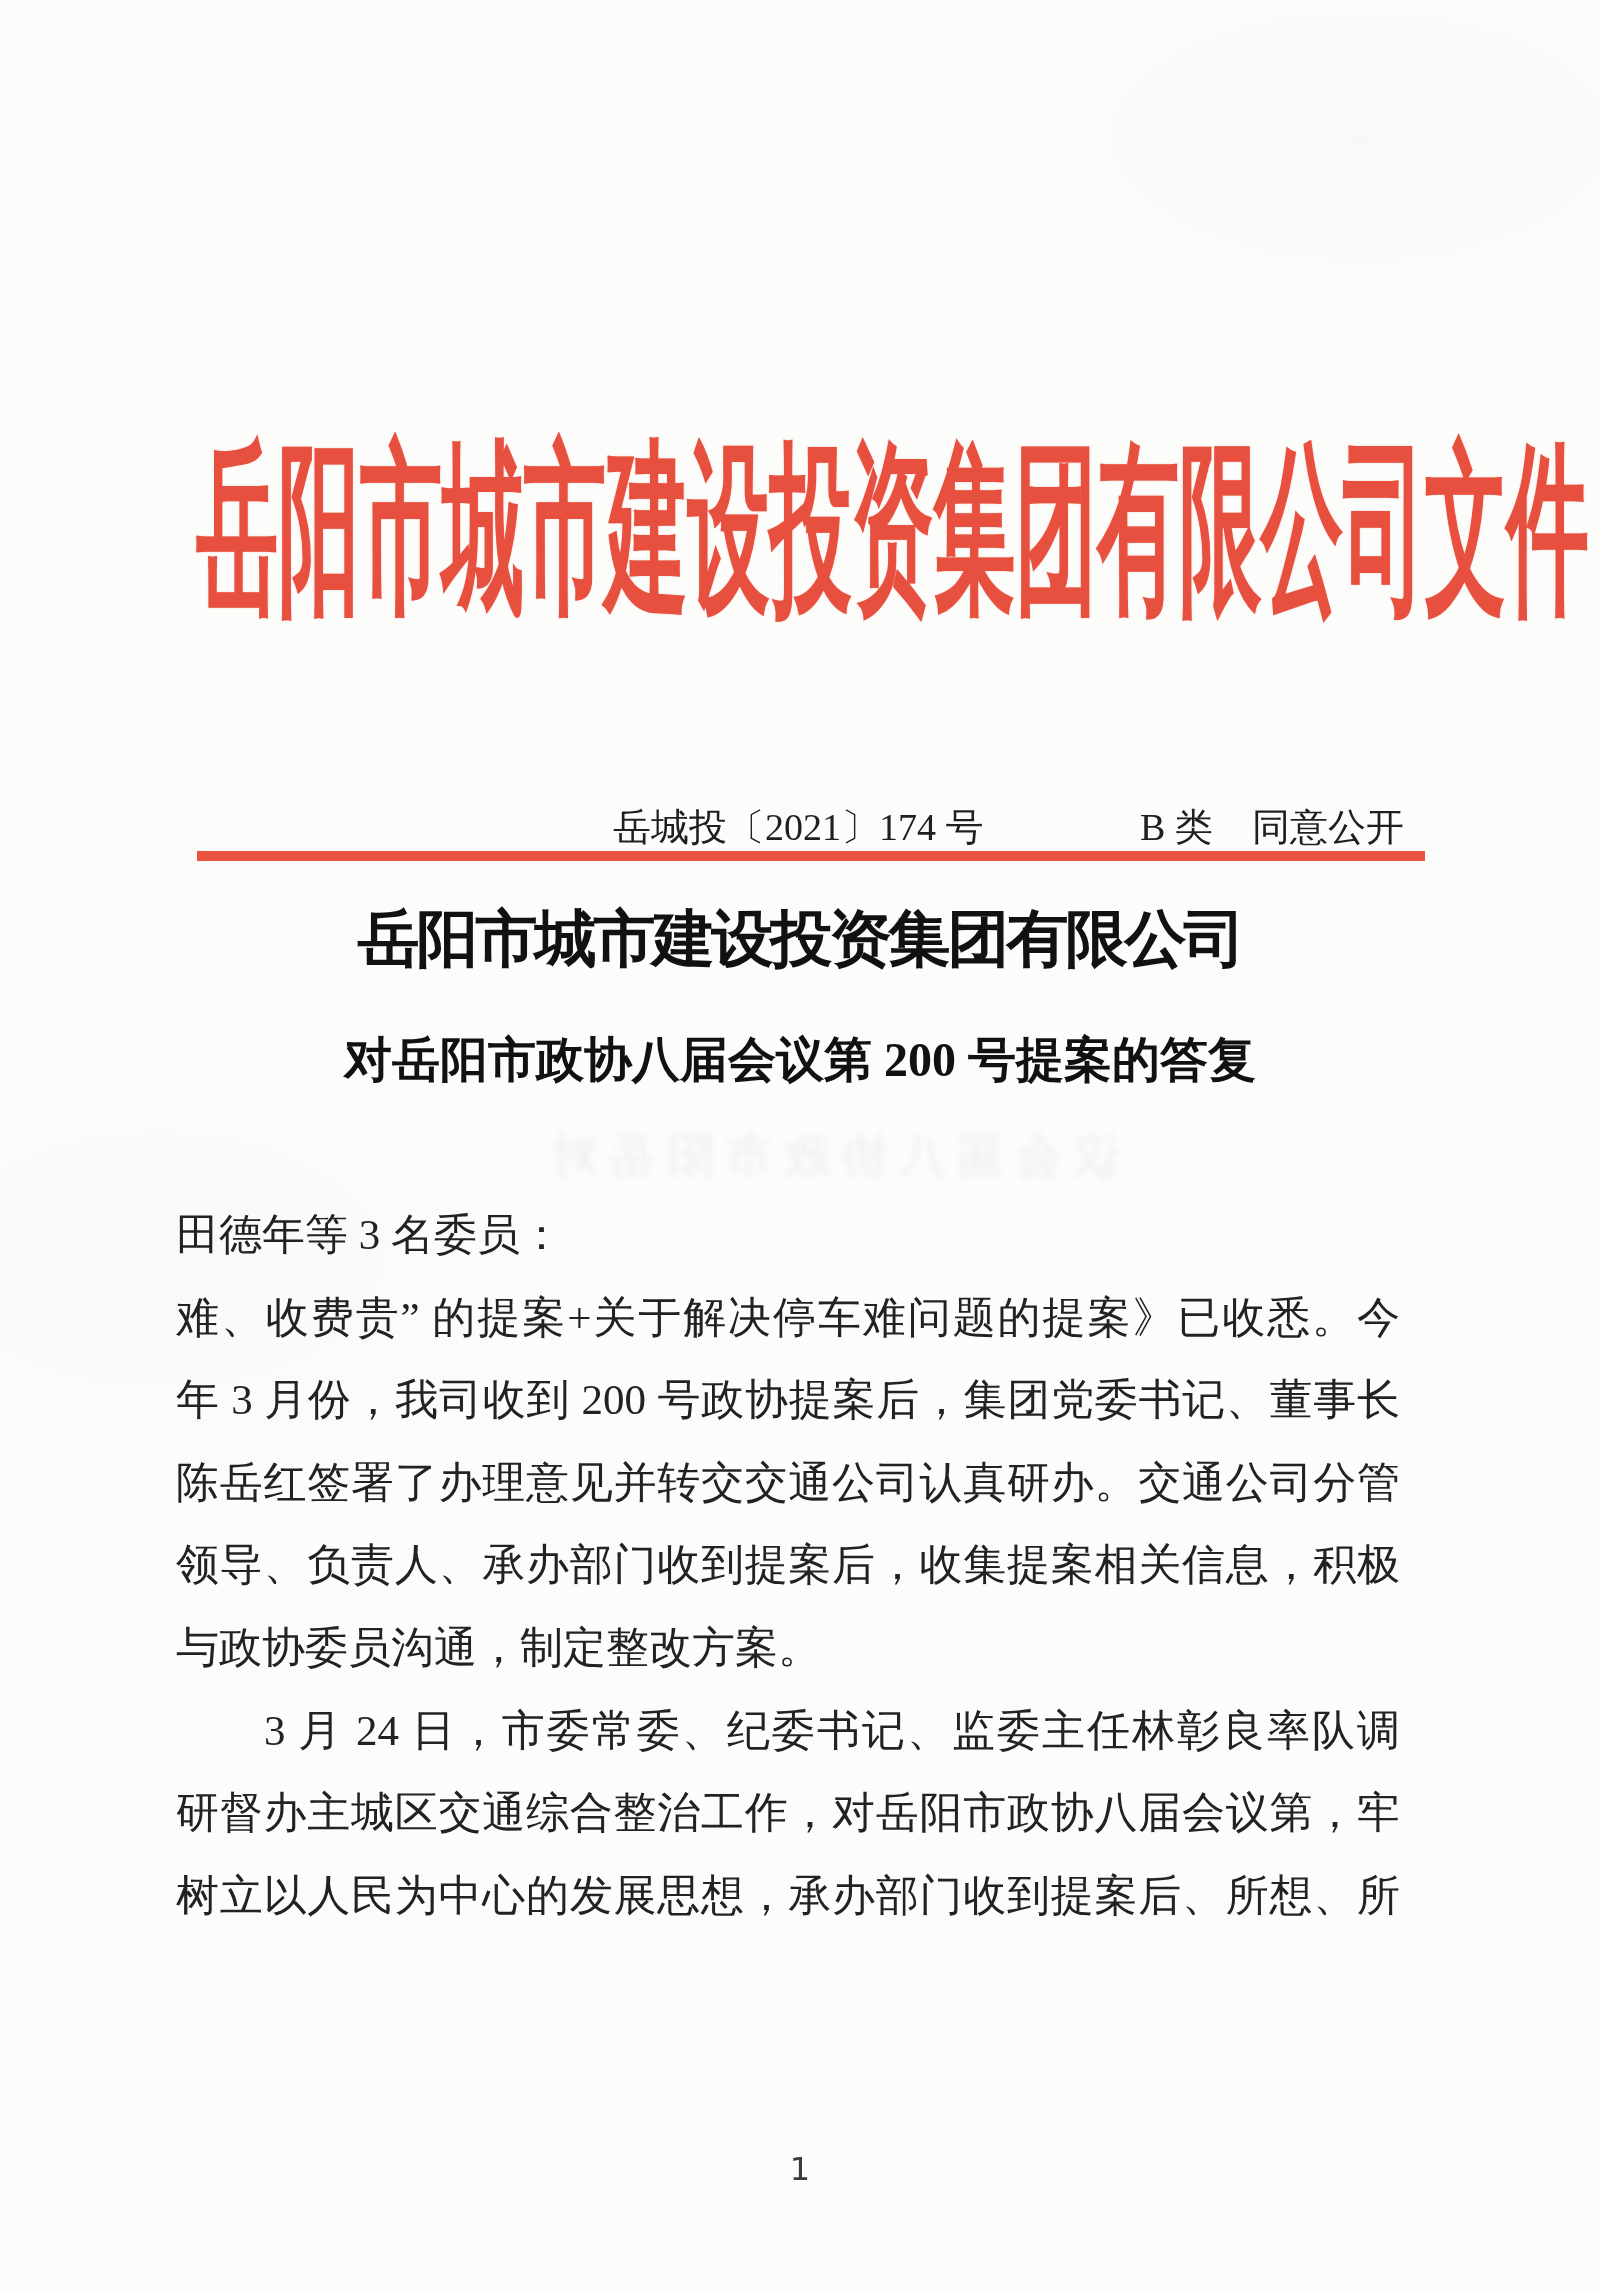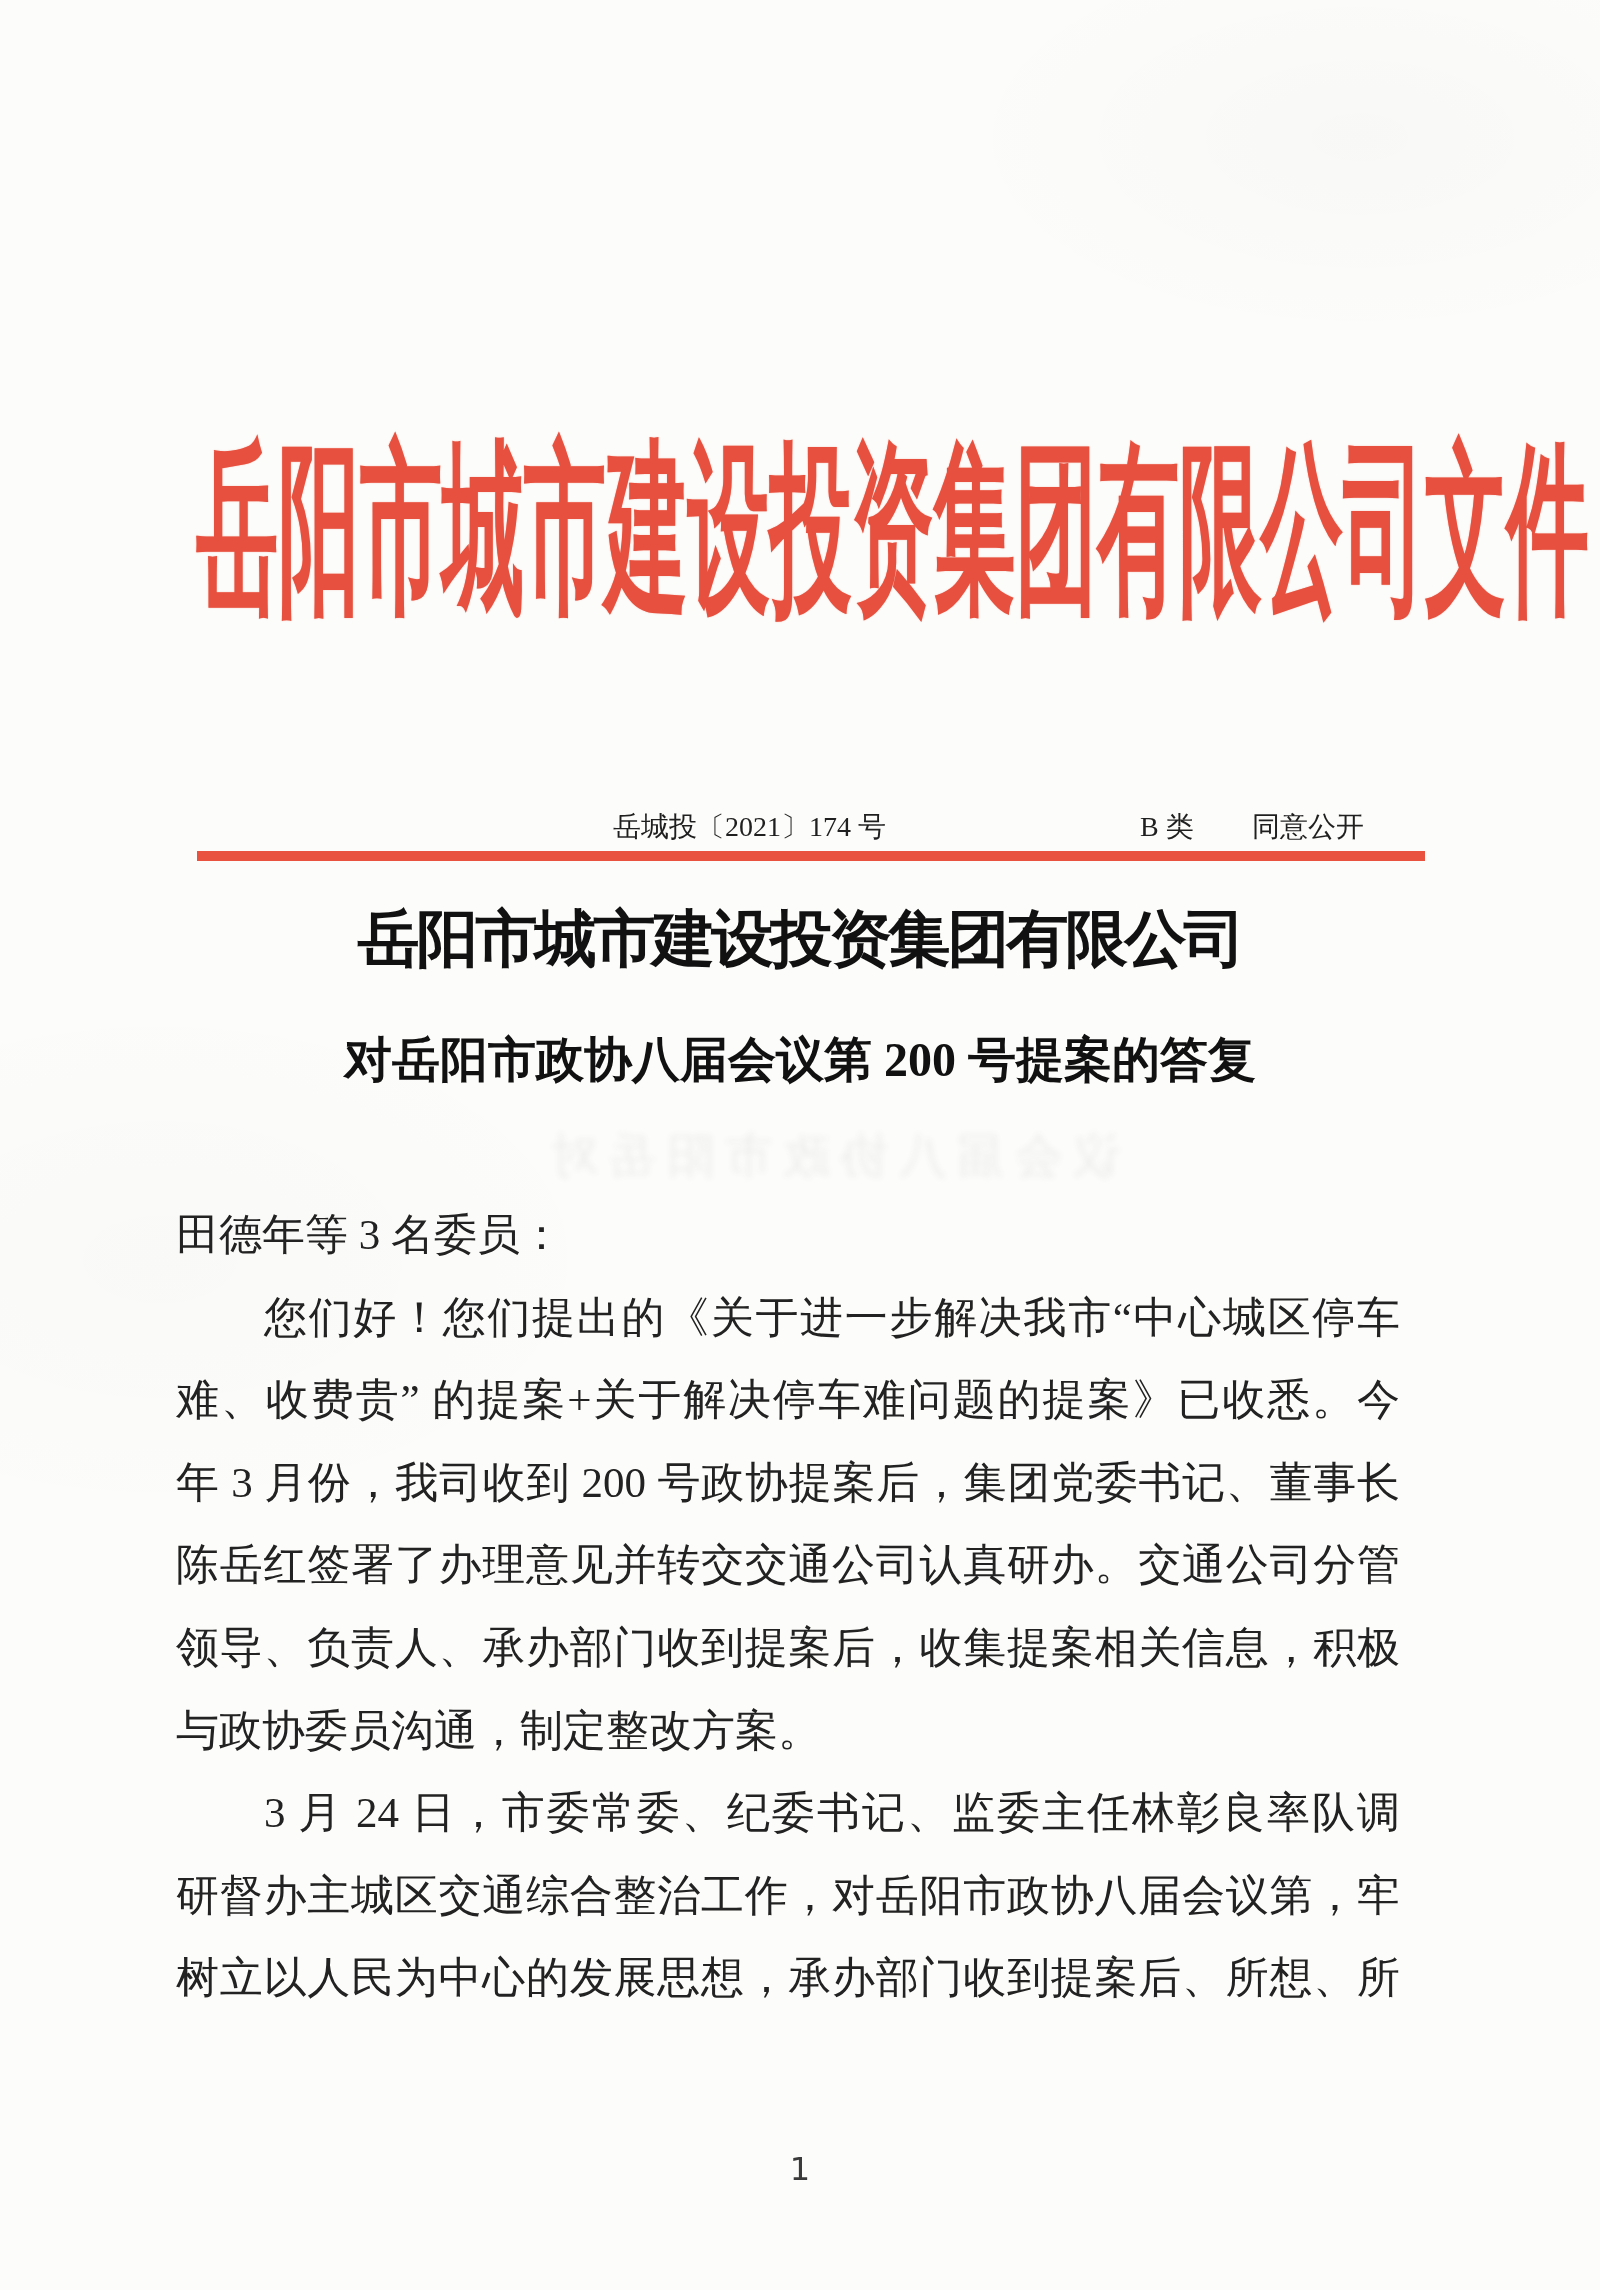--- a/index.html
+++ b/index.html
@@ -45,21 +45,21 @@
     text-shadow: 0 0 1px rgba(231, 80, 62, 0.55);
   }
 
   
   .ref-line {
     position: absolute;
     top: 802px;
     left: 0;
     width: 1600px;
     height: 50px;
-    font-size: 28px;
+    font-size: 38px;
     line-height: 50px;
     color: #1f1f1f;
   }
   .ref-line .doc-number   { position: absolute; left: 613px;  top: 0; white-space: nowrap; }
   .ref-line .doc-category { position: absolute; left: 1140px; top: 0; white-space: nowrap; }
   .ref-line .doc-publicity{ position: absolute; left: 1252px; top: 0; white-space: nowrap; }
 
   
   .red-rule {
     position: absolute;
@@ -151,21 +151,20 @@
 
   <div class="red-rule"></div>
 
   <div class="doc-title-line1">岳阳市城市建设投资集团有限公司</div>
   <div class="doc-title-line2">对岳阳市政协八届会议第 200 号提案的答复</div>
 
   <div class="ghost-artifact">议会届八协政市阳岳对</div>
 
   <div class="body-block">
     <div class="line">田德年等 3 名委员：</div>
-    <div class="line fill indent">您们好！您们提出的《关于进一步解决我市“中心城区停车</div>
     <div class="line fill">难、收费贵” 的提案+关于解决停车难问题的提案》已收悉。今</div>
     <div class="line fill">年 3 月份，我司收到 200 号政协提案后，集团党委书记、董事长</div>
     <div class="line fill">陈岳红签署了办理意见并转交交通公司认真研办。交通公司分管</div>
     <div class="line fill">领导、负责人、承办部门收到提案后，收集提案相关信息，积极</div>
     <div class="line">与政协委员沟通，制定整改方案。</div>
     <div class="line fill indent">3 月 24 日，市委常委、纪委书记、监委主任林彰良率队调</div>
     <div class="line fill">研督办主城区交通综合整治工作，对岳阳市政协八届会议第，牢固</div>
     <div class="line fill">树立以人民为中心的发展思想，承办部门收到提案后、所想、所</div>
   </div>
 

